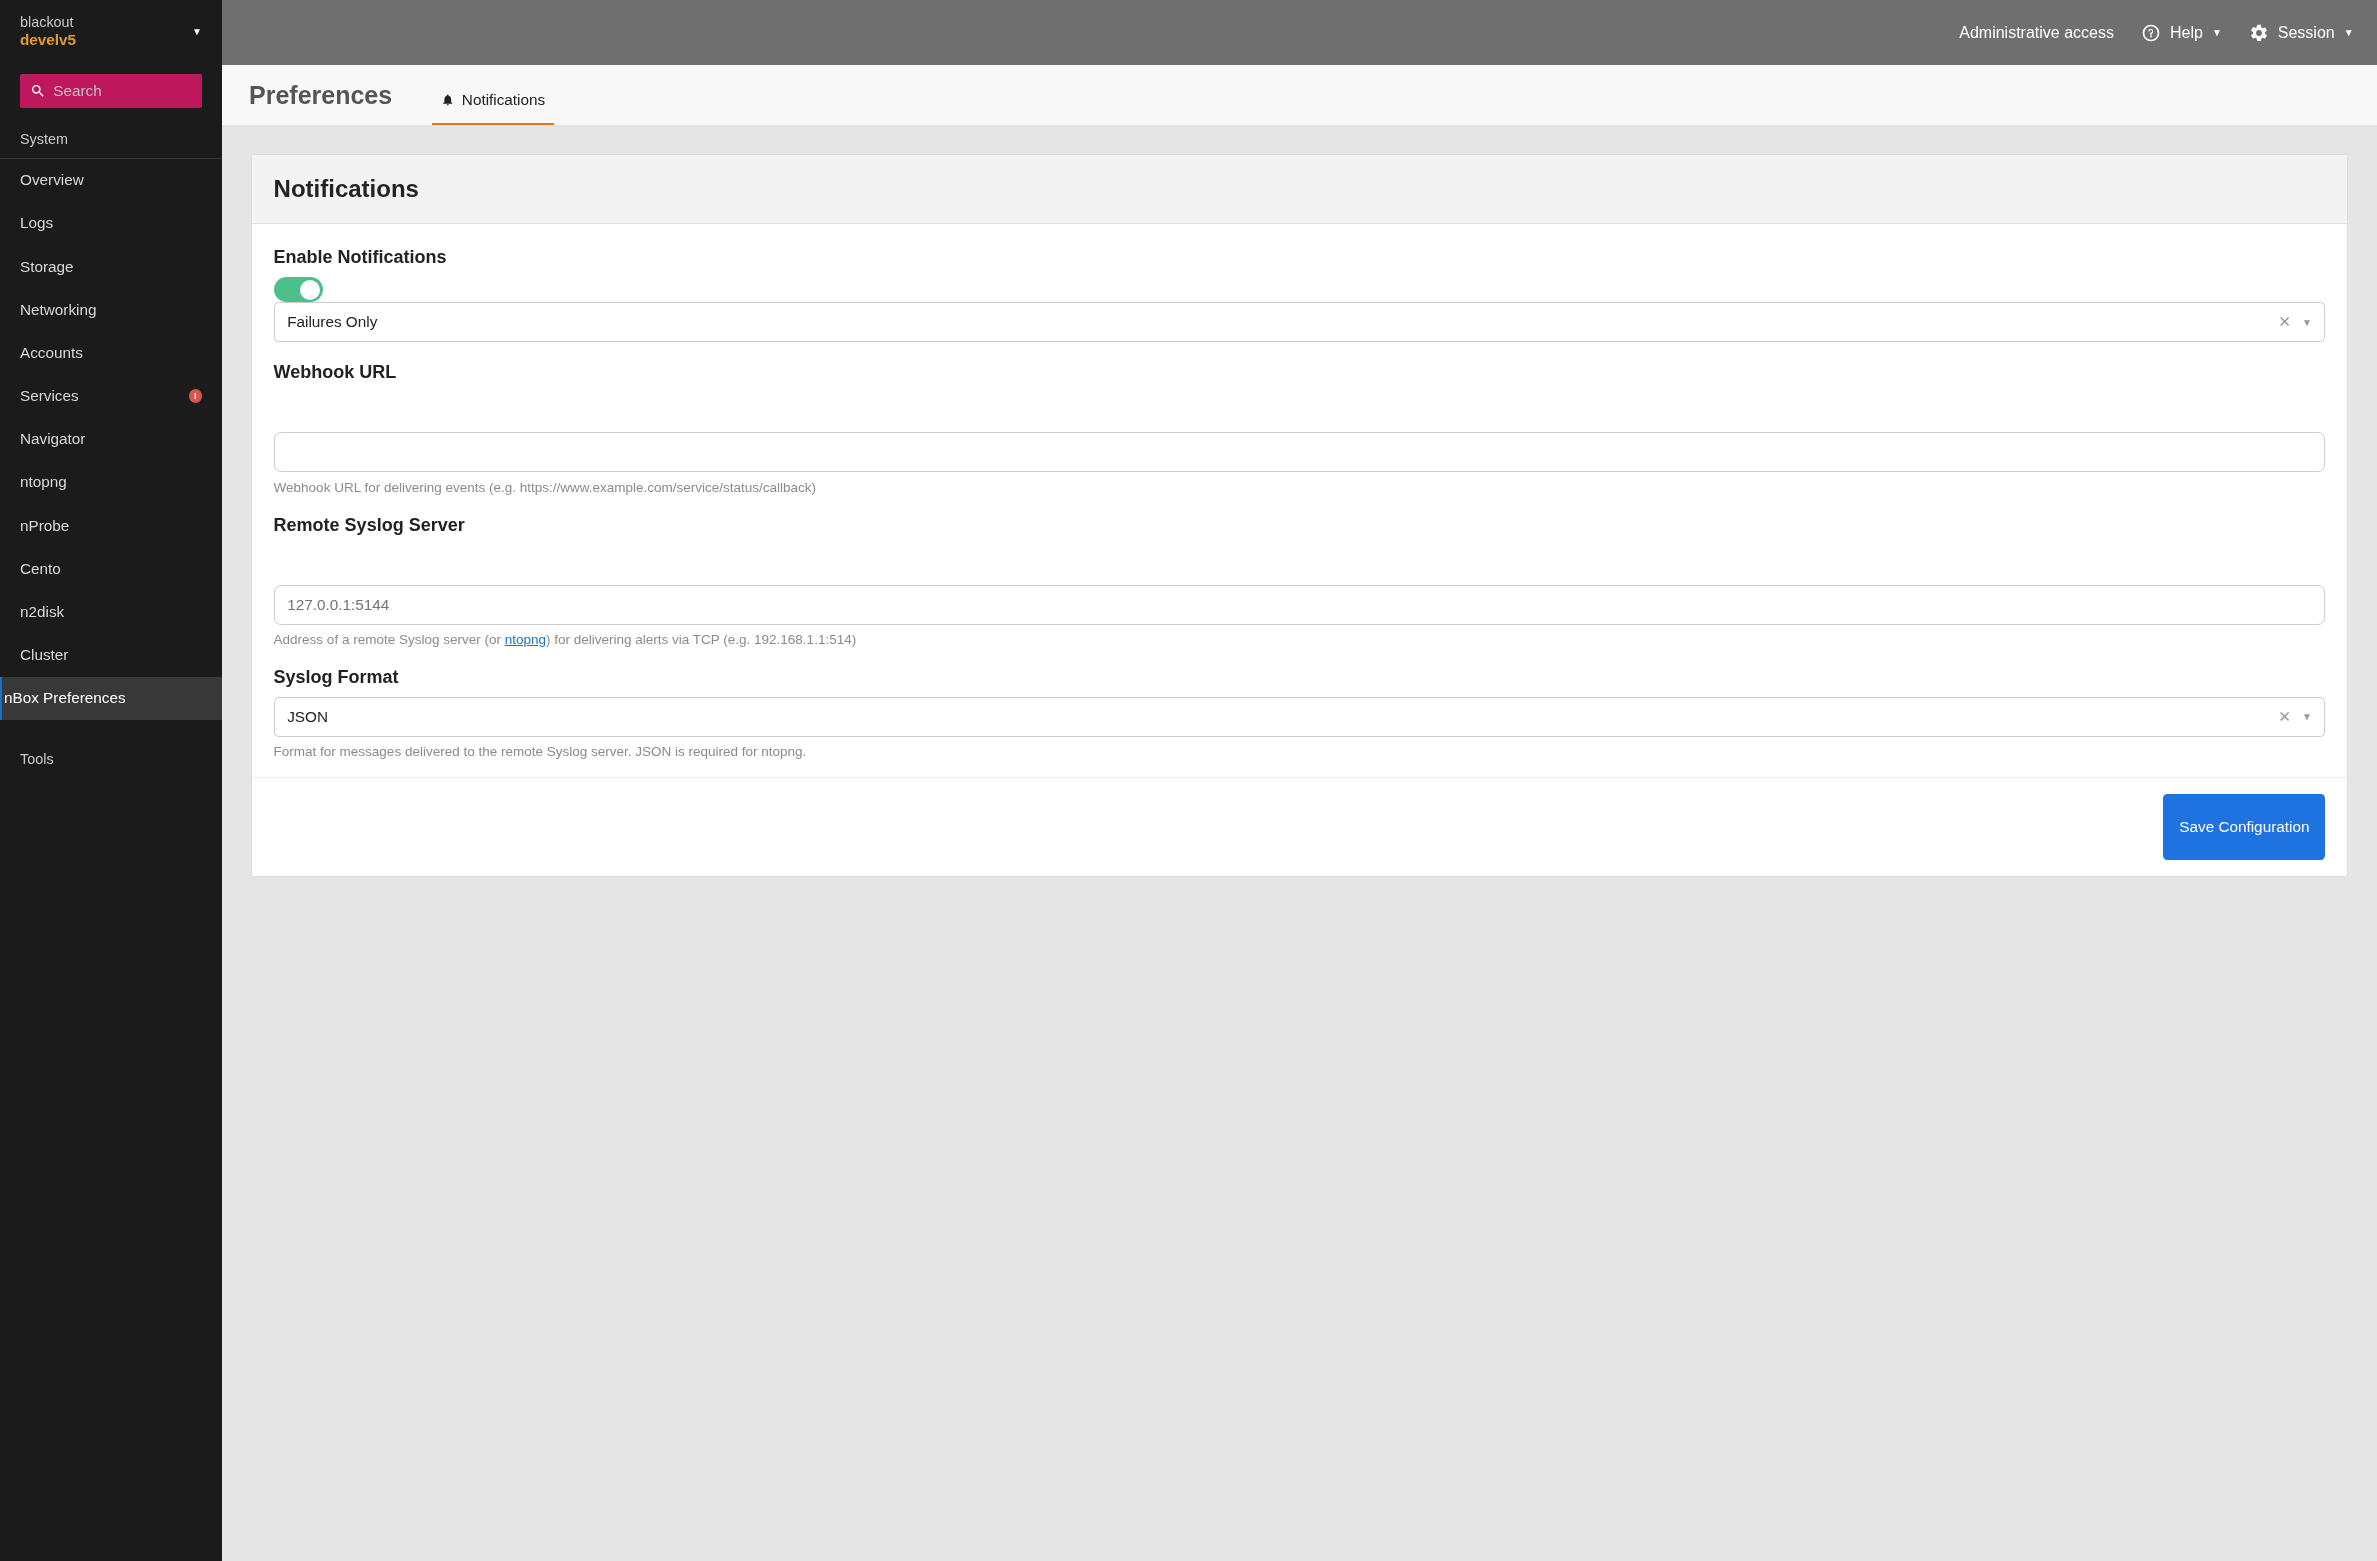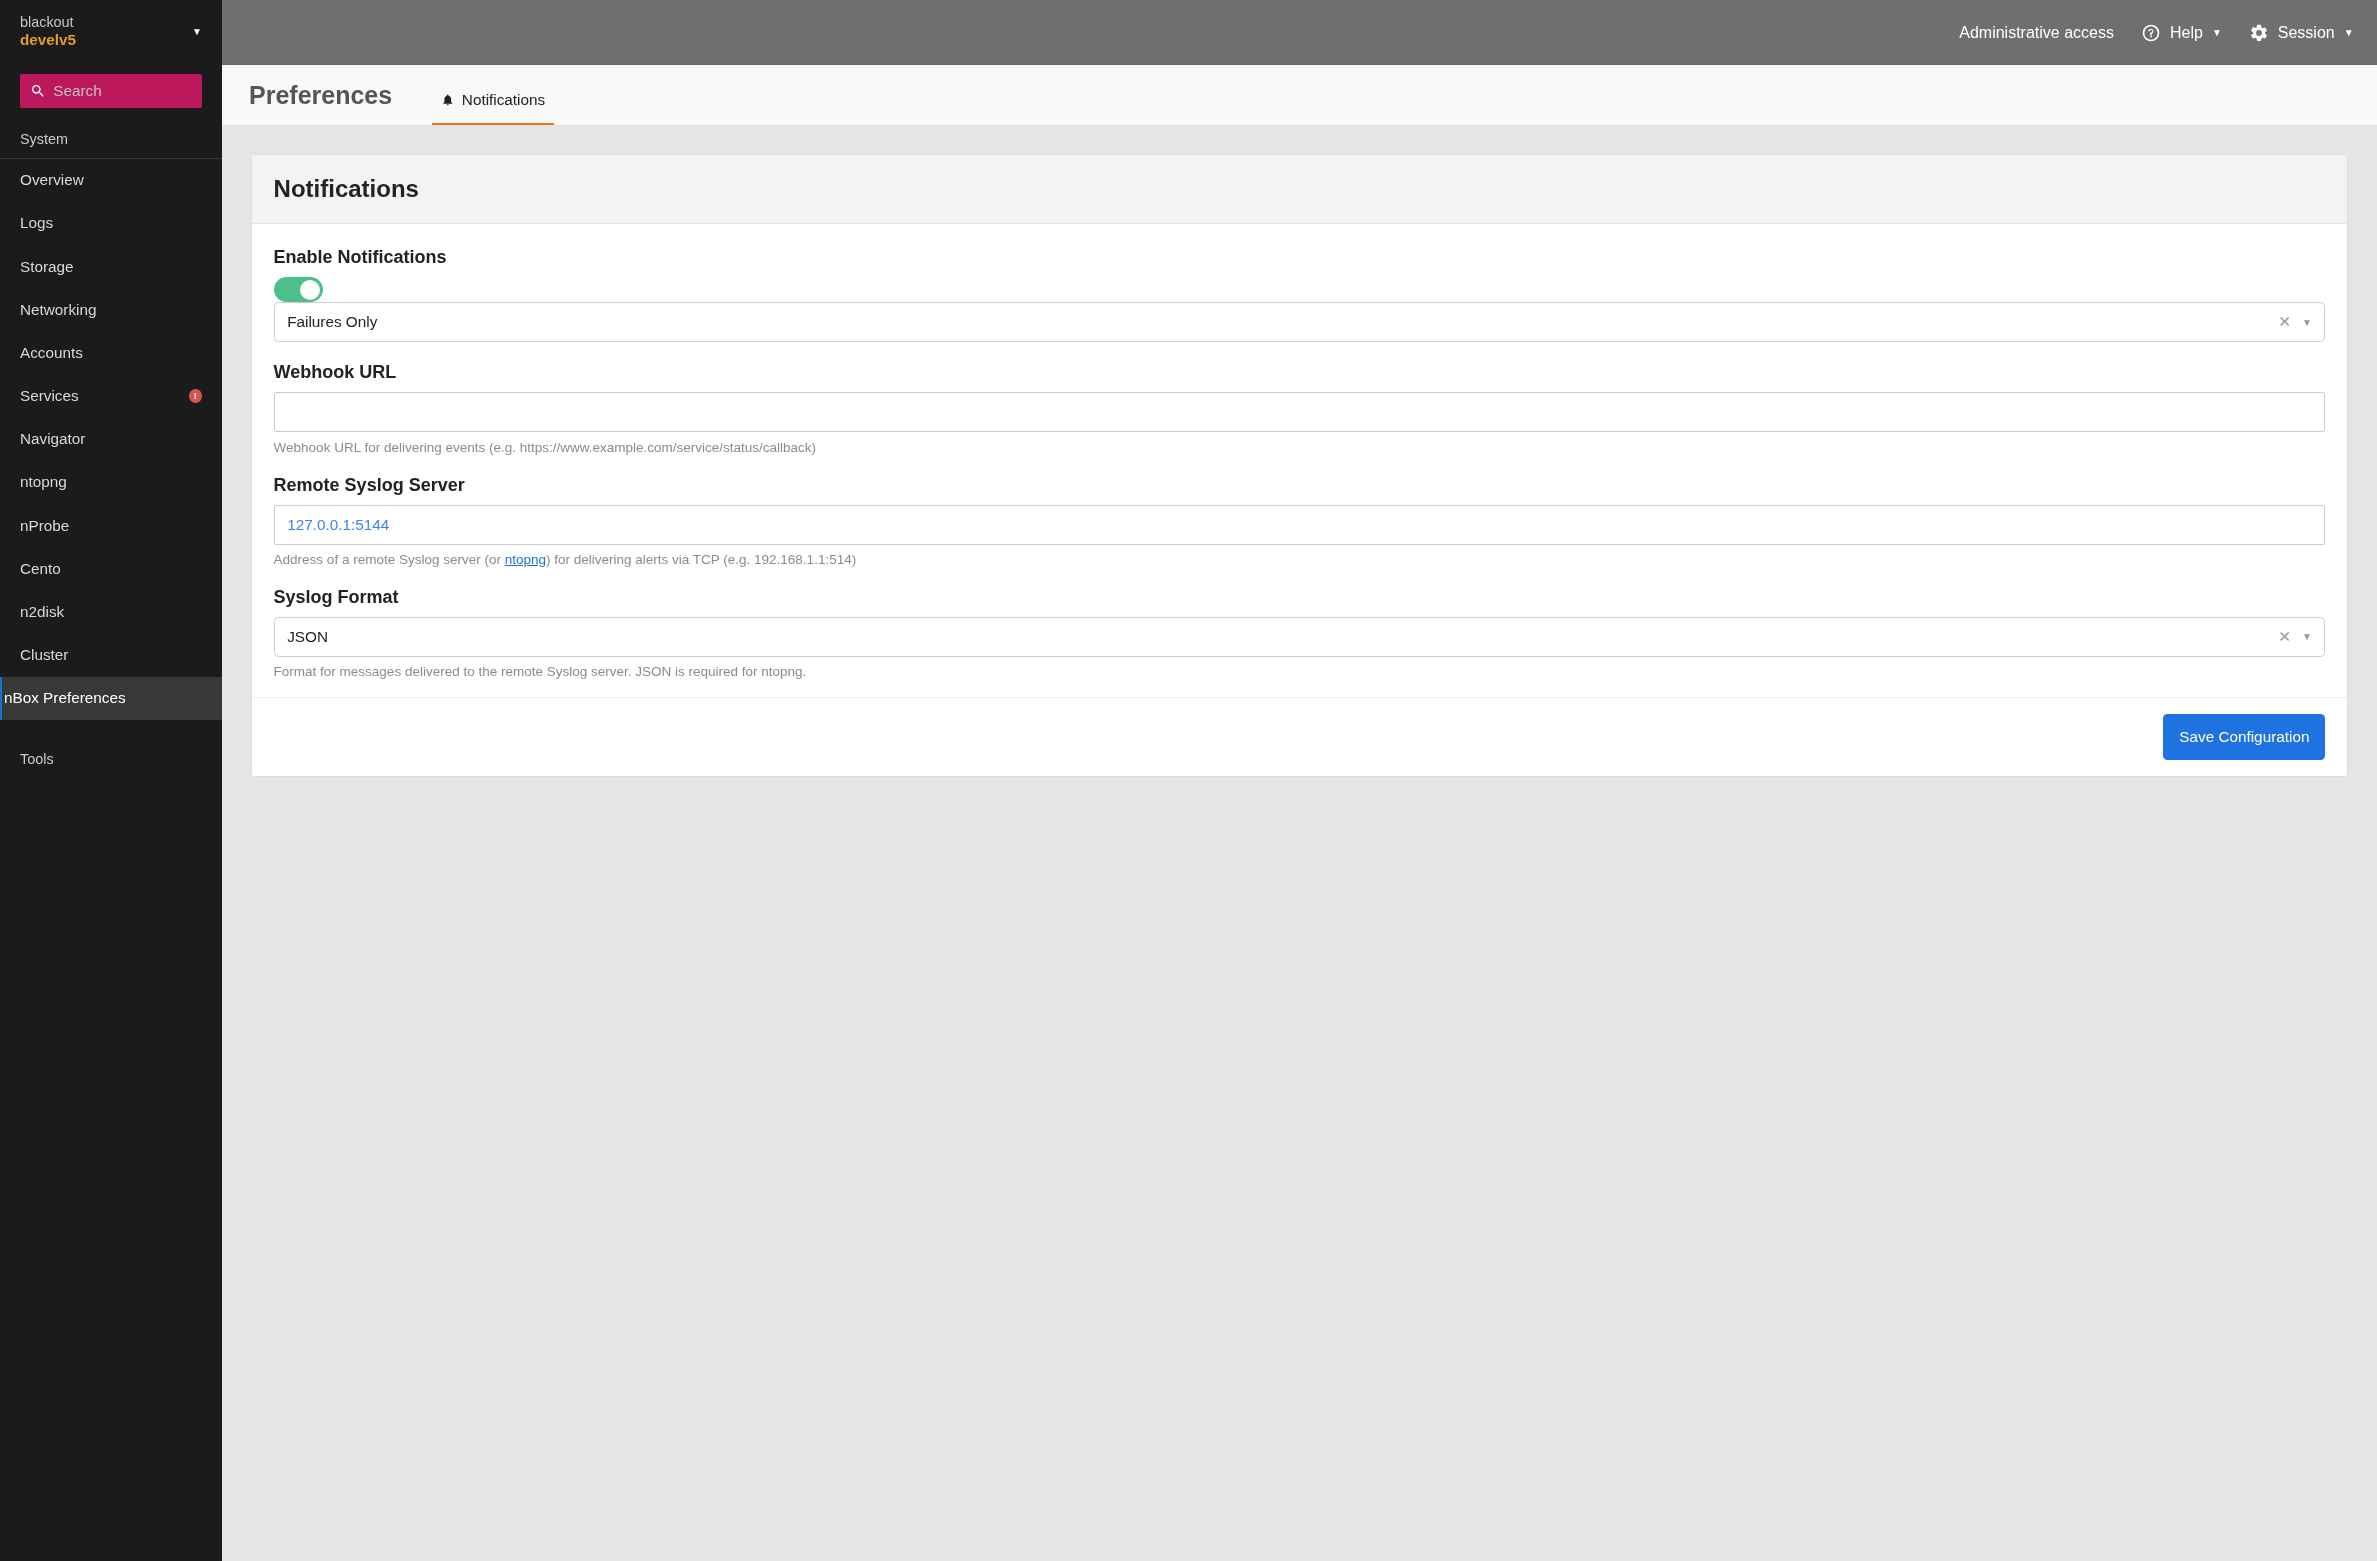--- a/index.html
+++ b/index.html
@@ -49,27 +49,27 @@
     .toggle { width: 49px; height: 25px; background: #4bc08a; border-radius: 12.6px; position: relative; cursor: pointer; margin-top: 3.6px; }
     .toggle-knob { width: 20px; height: 20px; background: #fff; border-radius: 50%; position: absolute; top: 2.7px; right: 2.7px; }
 
     
     .select-field { border: 0.9px solid #ccc; border-radius: 4.5px; padding: 10px 12.6px; display: flex; justify-content: space-between; align-items: center; font-size: 15.3px; color: #222; cursor: pointer; }
     .select-controls { display: flex; align-items: center; gap: 10.8px; color: #999; }
     .select-controls .x { font-size: 15.3px; }
     .select-controls .chev { font-size: 10px; }
 
     
-    .text-input { width: 100%; border: 0.9px solid #ccc; border-radius: 2px; padding: 10px 12.6px; font-size: 15.3px; color: #3b82f6; outline: none; }
+    .text-input { width: 100%; border: 0.9px solid #ccc; border-radius: 7px; padding: 10px 12.6px; font-size: 15.3px; color: #737373; outline: none; margin-top: 40px; }
 
     .help-text { color: #8b8b8b; font-size: 13.5px; margin-top: 7.2px; }
     .help-text a { color: #1e70d6; text-decoration: underline; }
 
     .card-footer { padding: 16px 21.6px; display: flex; justify-content: flex-end; border-top: 0.9px solid #eee; }
-    .btn-primary { background: #1e73e0; color: #fff; padding: 14px 16px; border: none; border-radius: 4.5px; font-size: 15.3px; font-weight: 500; cursor: pointer; }
+    .btn-primary { background: #1e73e0; color: #fff; padding: 24px 16px; border: none; border-radius: 4.5px; font-size: 15.3px; font-weight: 500; cursor: pointer; }
   </style>
 </head>
 <body>
 
 <div class="app">
 
   <div class="sidebar">
     <div class="sidebar-header">
       <div class="sidebar-header-text">
         <span class="sidebar-host">blackout</span>

